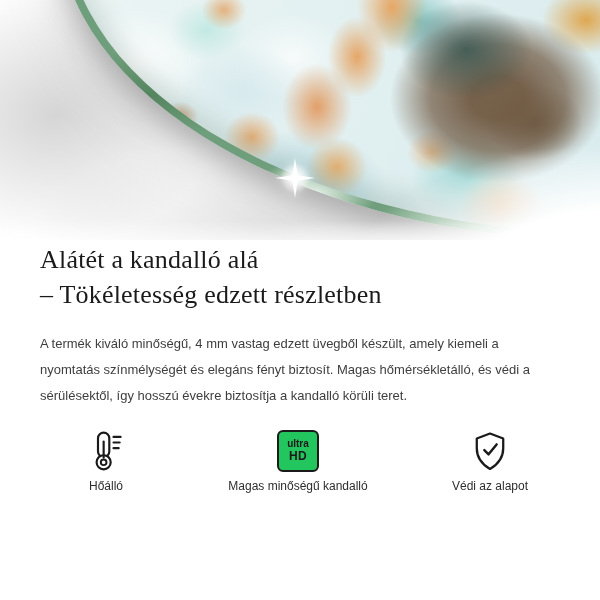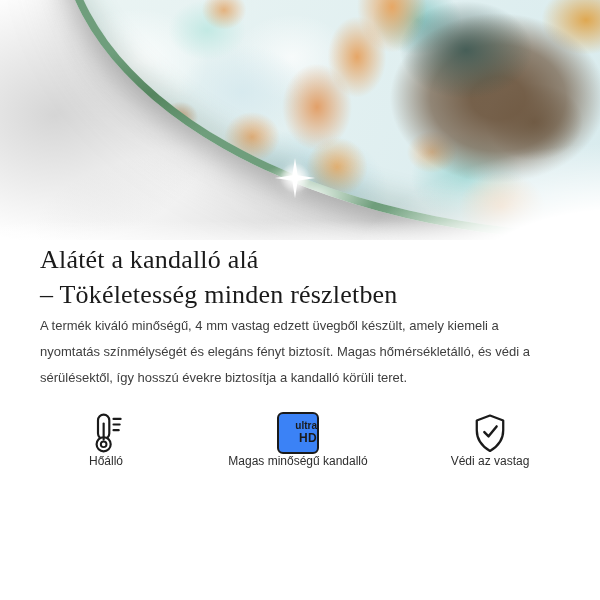--- a/index.html
+++ b/index.html
@@ -48,30 +48,30 @@
     filter:drop-shadow(0 0 5px rgba(255,255,255,0.95));}
   .hero-fade{position:absolute;inset:0;z-index:4;pointer-events:none;
     background:
       radial-gradient(390px 215px at 620px 300px, #ffffff 42%, rgba(255,255,255,0) 73%),
       linear-gradient(to bottom, rgba(255,255,255,0) 92%, rgba(255,255,255,0.55) 100%);}
 
   
   .content{padding:0 40px;}
   .title{font-family:"Liberation Serif","DejaVu Serif",serif;font-weight:400;
     font-size:26px;line-height:35px;color:#1a1a1a;margin:2px 0 0;letter-spacing:0.2px;}
-  .intro{font-size:13px;line-height:26px;color:#3e3e3e;margin:1px 0 0;max-width:510px;}
+  .intro{font-size:13px;line-height:26px;color:#3e3e3e;margin:19px 0 0;max-width:510px;}
 
   
   .features{margin-top:15px;padding-left:10px;display:grid;
     grid-template-columns:192px 192px 192px;row-gap:16px;}
   .feature{display:flex;flex-direction:column;align-items:center;}
   .icon-box{height:48px;display:flex;align-items:flex-end;justify-content:center;}
-  .f-label{font-size:12px;line-height:14px;color:#2e2e2e;}
+  .f-label{margin-top:7px;font-size:12px;line-height:14px;color:#2e2e2e;}
   .uhd-box{width:38px;height:38px;border:2.5px solid #1a1a1a;border-radius:6px;
-    display:flex;flex-direction:column;align-items:flex-end;justify-content:center;color:#1a1a1a;background:#3b82f6;}
+    display:flex;flex-direction:column;align-items:center;justify-content:center;color:#1a1a1a;background:#22c55e;}
   .uhd-top{font-size:10px;line-height:11px;font-weight:700;}
   .uhd-bottom{font-size:12px;line-height:15px;font-weight:700;letter-spacing:0.3px;}
   .stripes{width:38px;height:34px;clip-path:polygon(0 100%,100% 0,100% 100%);
     background:repeating-linear-gradient(135deg,#161616 0 4.5px,rgba(0,0,0,0) 4.5px 10px);}
   svg.ic{display:block;}
 </style>
 </head>
 <body>
 
 <div class="page">
@@ -88,21 +88,21 @@
             <stop offset="100%" stop-color="#ffffff" stop-opacity="0"></stop>
           </radialGradient>
       </defs>
       <circle cx="24" cy="24" r="16" fill="url(#g1)"></circle>
       <path d="M24 3 L26.8 21.2 L45 24 L26.8 26.8 L24 45 L21.2 26.8 L3 24 L21.2 21.2 Z" fill="#ffffff" opacity="0.97"></path>
     </svg>
     <div class="hero-fade"></div>
   </div>
 
   <div class="content">
-    <h1 class="title"><span>Alátét a kandalló alá</span><br><span>– Tökéletesség minden részletben</span></h1>
+    <h1 class="title"><span>Alátét a kandalló alá</span><br><span>– Tökéletesség edzett részletben</span></h1>
     <p class="intro">A termék kiváló minőségű, 4 mm vastag edzett üvegből készült, amely kiemeli a nyomtatás színmélységét és elegáns fényt biztosít. Magas hőmérsékletálló, és védi a sérülésektől, így hosszú évekre biztosítja a kandalló körüli teret.</p>
   </div>
 
   <div class="features">
 
     <div class="feature">
       <div class="icon-box">
         <svg class="ic" viewBox="0 0 34 42" width="32" height="42" fill="none" stroke="#1a1a1a" stroke-width="2.3" stroke-linecap="round">
           <rect x="8.5" y="1.5" width="12" height="26" rx="6" fill="#ffffff"></rect>
           <circle cx="14.5" cy="33" r="7.5" fill="#ffffff"></circle>
@@ -126,20 +126,20 @@
       <span class="f-label">Magas minőségű kandalló</span>
     </div>
 
     <div class="feature">
       <div class="icon-box">
         <svg class="ic" viewBox="0 0 36 42" width="34" height="41" fill="none" stroke="#1a1a1a" stroke-width="2.4" stroke-linecap="round" stroke-linejoin="round">
           <path d="M18 2 L32 7.2 V17.5 C32 27.5 26.3 34.6 18 39.5 C9.7 34.6 4 27.5 4 17.5 V7.2 Z"></path>
           <path d="M12 19.5 L16.5 24 L25 13.5" stroke-width="2.6"></path>
         </svg>
       </div>
-      <span class="f-label">Védi az vastag</span>
+      <span class="f-label">Védi az alapot</span>
     </div>
 
 
 
 
   </div>
 </div>
 
 </body></html>

